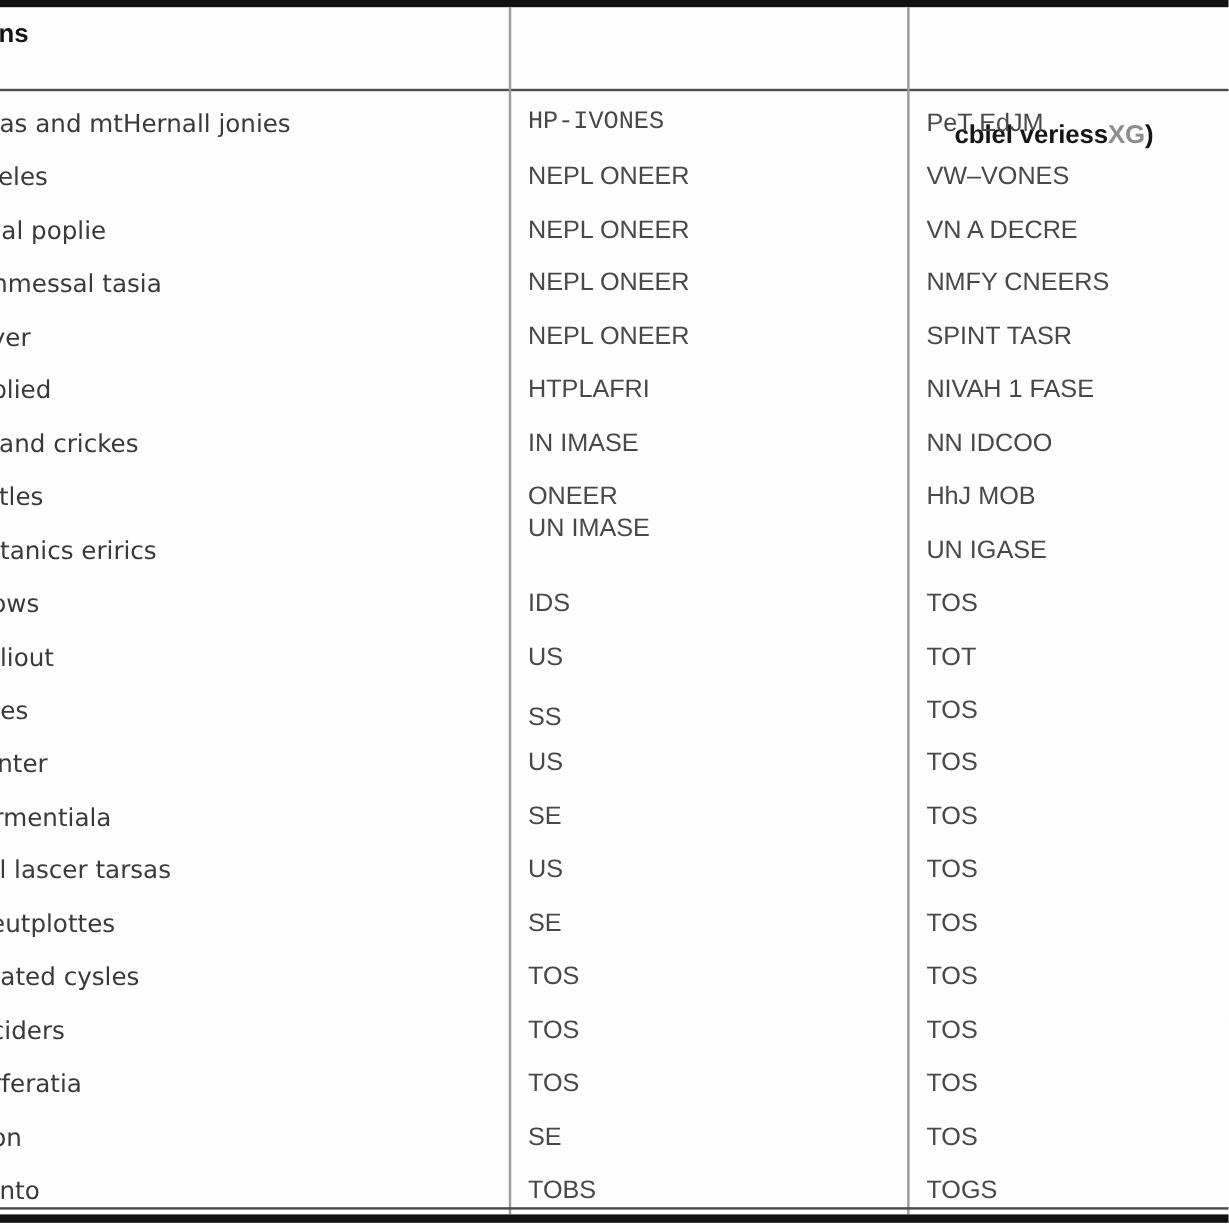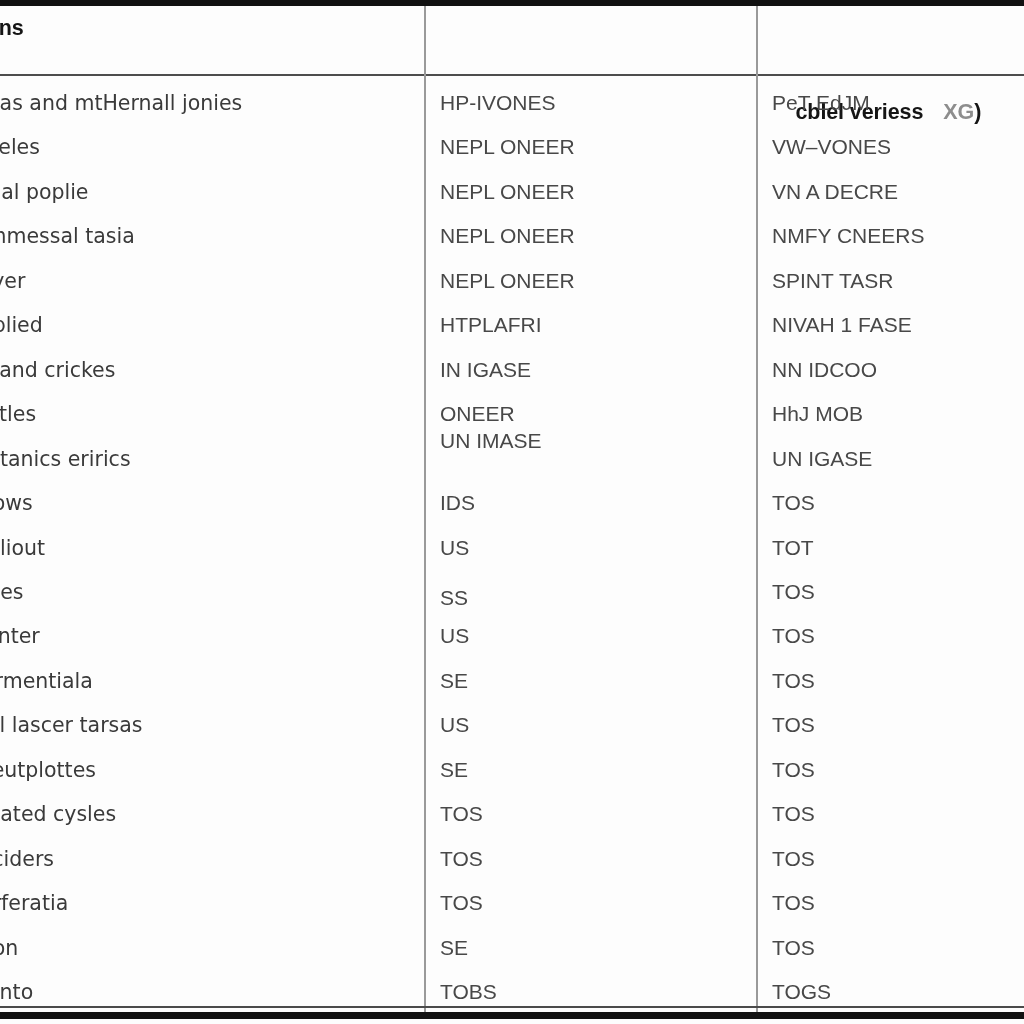--- a/index.html
+++ b/index.html
@@ -62,21 +62,21 @@
     font-size: 21.5px;
     line-height: 28px;
     color: #151515;
     letter-spacing: -0.1px;
     white-space: pre;
   }
   .hcell.c0 { left: -32px; top: 14px; width: 450px; }
   .hcell.c1 { left: 440px; top: 14px; width: 310px; }
   .hcell.c2 { left: 772px; top: 14px; width: 300px; }
 
-  .hcell .faint { color: #8d8d8d; margin-left: 20px; }
+  .hcell .faint { color: #8d8d8d; }
 
   
   .bcell {
     position: absolute;
     font-size: 21px;
     color: #3d3d3d;
     white-space: pre;
     line-height: 26px;
   }
   .bcell.c0 {
@@ -115,21 +115,21 @@
 
 
   <div class="hcell c2">
     <br>
     <span>cblel veriess</span><span class="faint">XG</span><span>)</span>
   </div>
 
   <div id="body-rows">
       <div>
         <div class="bcell c0" style="top: 90px;">neas and mtHernall jonies</div>
-        <div class="bcell c1" style="top: 90px;">HP-IVONES</div>
+        <div class="bcell c1" style="top: 90px; font-family: Liberation Mono, monospace;">HP-IVONES</div>
         <div class="bcell c2" style="top: 90px;">PeT EdJM</div>
       </div>
       <div>
         <div class="bcell c0" style="top: 134.45px;">nceles</div>
         <div class="bcell c1" style="top: 134.45px;">NEPL ONEER</div>
         <div class="bcell c2" style="top: 134.45px;">VW–VONES</div>
       </div>
       <div>
         <div class="bcell c0" style="top: 178.9px;">drial poplie</div>
         <div class="bcell c1" style="top: 178.9px;">NEPL ONEER</div>
@@ -145,21 +145,21 @@
         <div class="bcell c1" style="top: 267.8px;">NEPL ONEER</div>
         <div class="bcell c2" style="top: 267.8px;">SPINT TASR</div>
       </div>
       <div>
         <div class="bcell c0" style="top: 312.25px;">juplied</div>
         <div class="bcell c1" style="top: 312.25px;">HTPLAFRI</div>
         <div class="bcell c2" style="top: 312.25px;">NIVAH 1 FASE</div>
       </div>
       <div>
         <div class="bcell c0" style="top: 356.7px;">id and crickes</div>
-        <div class="bcell c1" style="top: 356.7px;">IN IGASE</div>
+        <div class="bcell c1" style="top: 356.7px;">IN IMASE</div>
         <div class="bcell c2" style="top: 356.7px;">NN IDCOO</div>
       </div>
       <div>
         <div class="bcell c0" style="top: 401.15px;">ootles</div>
         <div class="bcell c1" style="top: 401.15px;">ONEER</div>
         <div class="bcell c2" style="top: 401.15px;">HhJ MOB</div>
       </div>
       <div>
         <div class="bcell c0" style="top: 445.6px;">ghtanics erirics</div>
         <div class="bcell c1" style="top: 428px;">UN IMASE</div>

